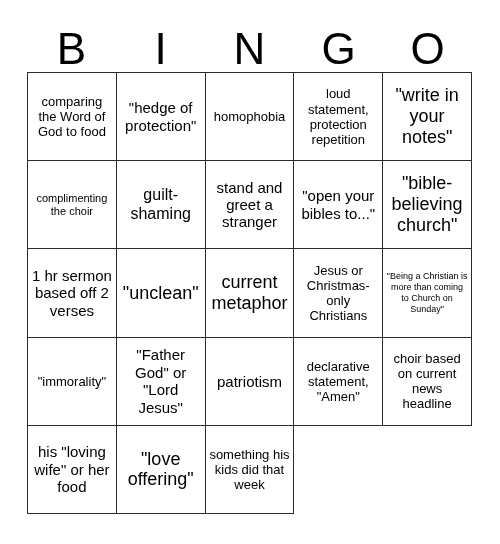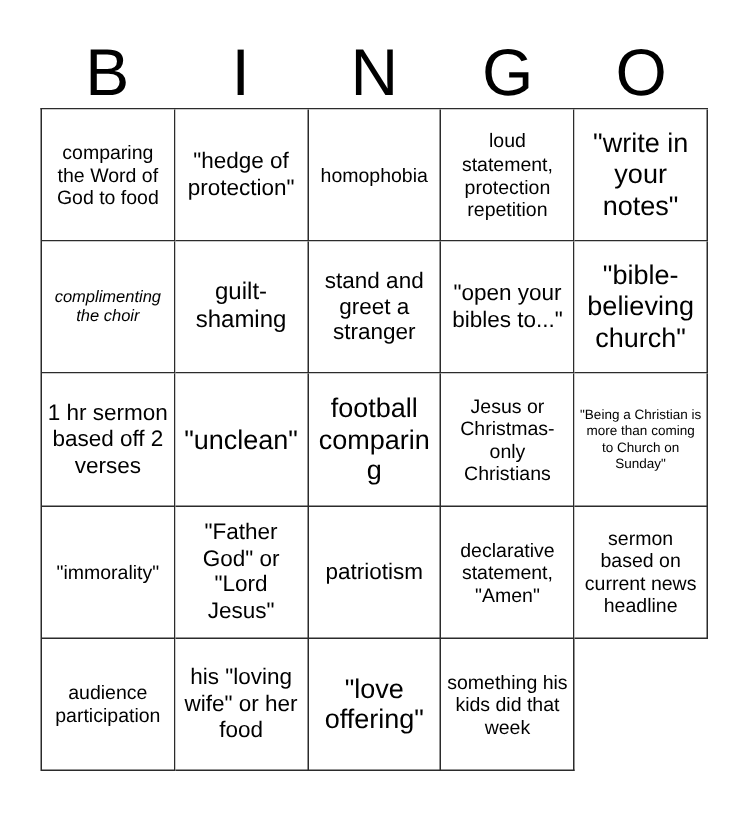--- a/index.html
+++ b/index.html
@@ -71,21 +71,21 @@
     background: #ffffff;
   }
   .cell-text {
     display: block;
     width: 100%;
     line-height: 1.16;
     word-wrap: break-word;
   }
   
   .fs-xs  { font-size: 9px;  line-height: 1.22; }
-  .fs-sm  { font-size: 11px; font-style: italic; }
+  .fs-sm  { font-size: 11px; }
   .fs-md  { font-size: 13px; }
   .fs-lg  { font-size: 15px; }
   .fs-xl  { font-size: 18px; }
   .fs-xxl { font-size: 16px; }
 </style>
 </head>
 <body>
 
 <div class="card">
 
@@ -131,21 +131,21 @@
     <div class="cell">
         <span class="cell-text fs-xl">"bible-believing church"</span>
       </div>
     <div class="cell">
         <span class="cell-text fs-lg">1 hr sermon based off 2 verses</span>
       </div>
     <div class="cell">
         <span class="cell-text fs-xl">"unclean"</span>
       </div>
     <div class="cell">
-        <span class="cell-text fs-xl">football comparing</span>
+        <span class="cell-text fs-xl">current metaphor</span>
       </div>
     <div class="cell">
         <span class="cell-text fs-md">Jesus or Christmas-only Christians</span>
       </div>
 
     <div class="cell">
         <span class="cell-text fs-xs">"Being a Christian is more than coming to Church on Sunday"</span>
       </div>
     <div class="cell">
         <span class="cell-text fs-md">"immorality"</span>
@@ -154,24 +154,21 @@
         <span class="cell-text fs-lg">"Father God" or "Lord Jesus"</span>
       </div>
     <div class="cell">
         <span class="cell-text fs-lg">patriotism</span>
       </div>
     <div class="cell">
         <span class="cell-text fs-md">declarative statement, "Amen"</span>
       </div>
 
     <div class="cell">
-        <span class="cell-text fs-md">sermon based on current news headline</span>
-      </div>
-    <div class="cell">
-        <span class="cell-text fs-md">audience participation</span>
+        <span class="cell-text fs-md">choir based on current news headline</span>
       </div>
     <div class="cell">
         <span class="cell-text fs-lg">his "loving wife" or her food</span>
       </div>
     <div class="cell">
         <span class="cell-text fs-xl">"love offering"</span>
       </div>
     <div class="cell">
         <span class="cell-text fs-md">something his kids did that week</span>
       </div>

